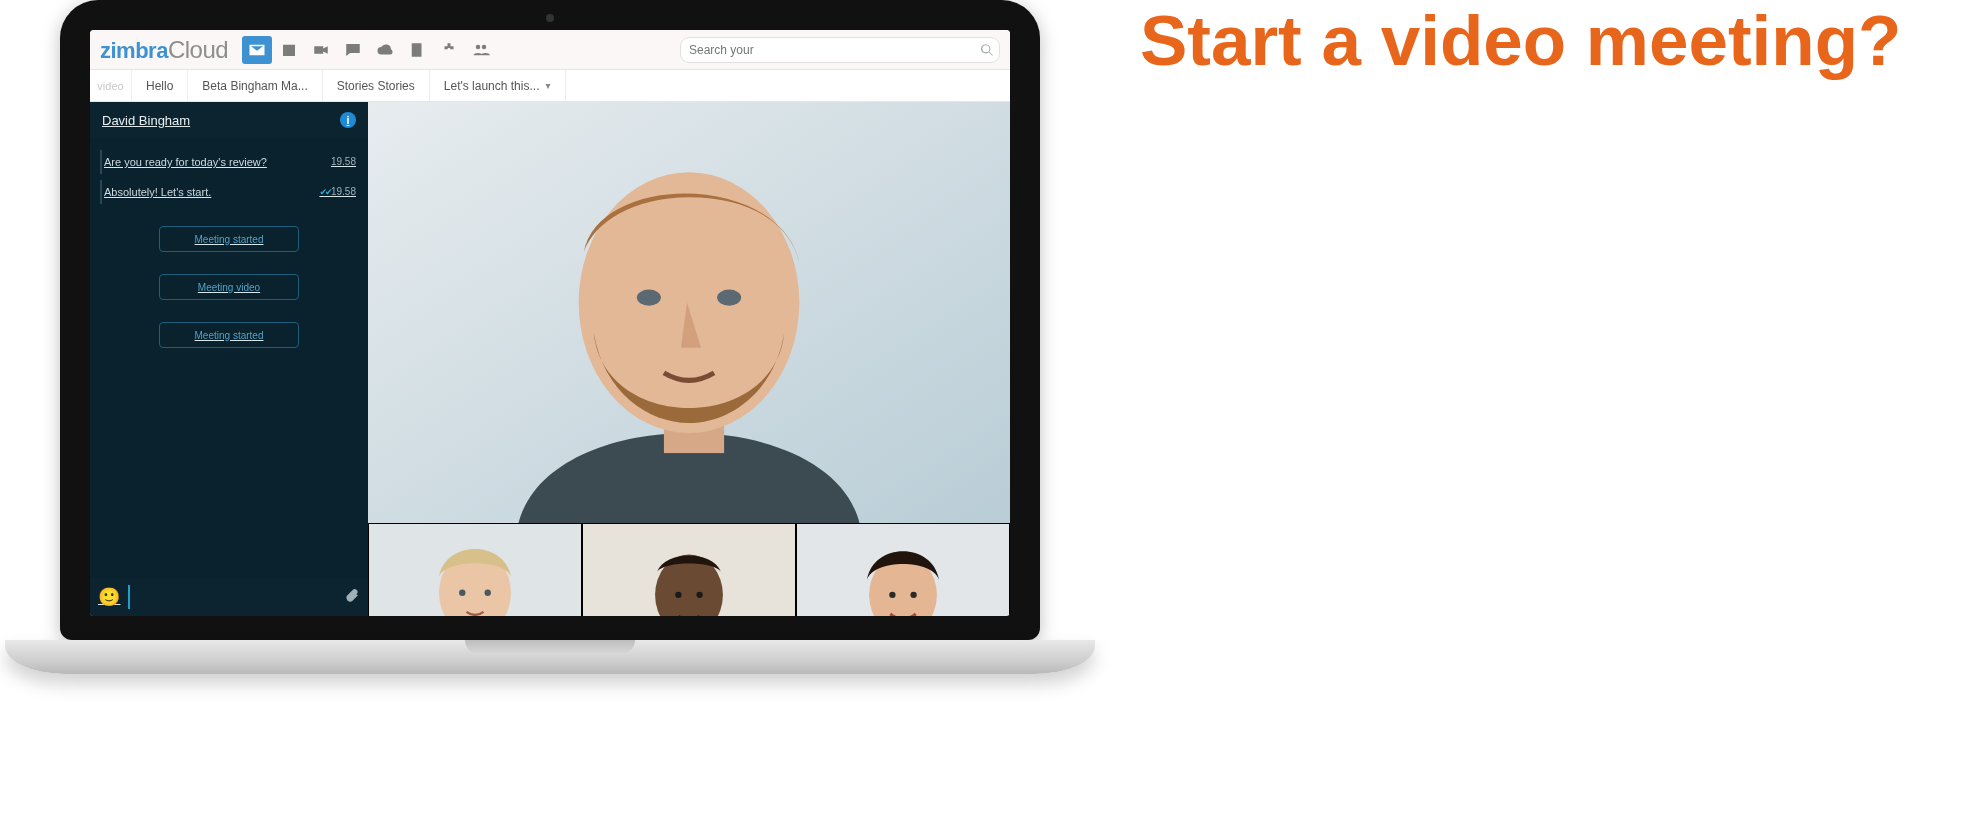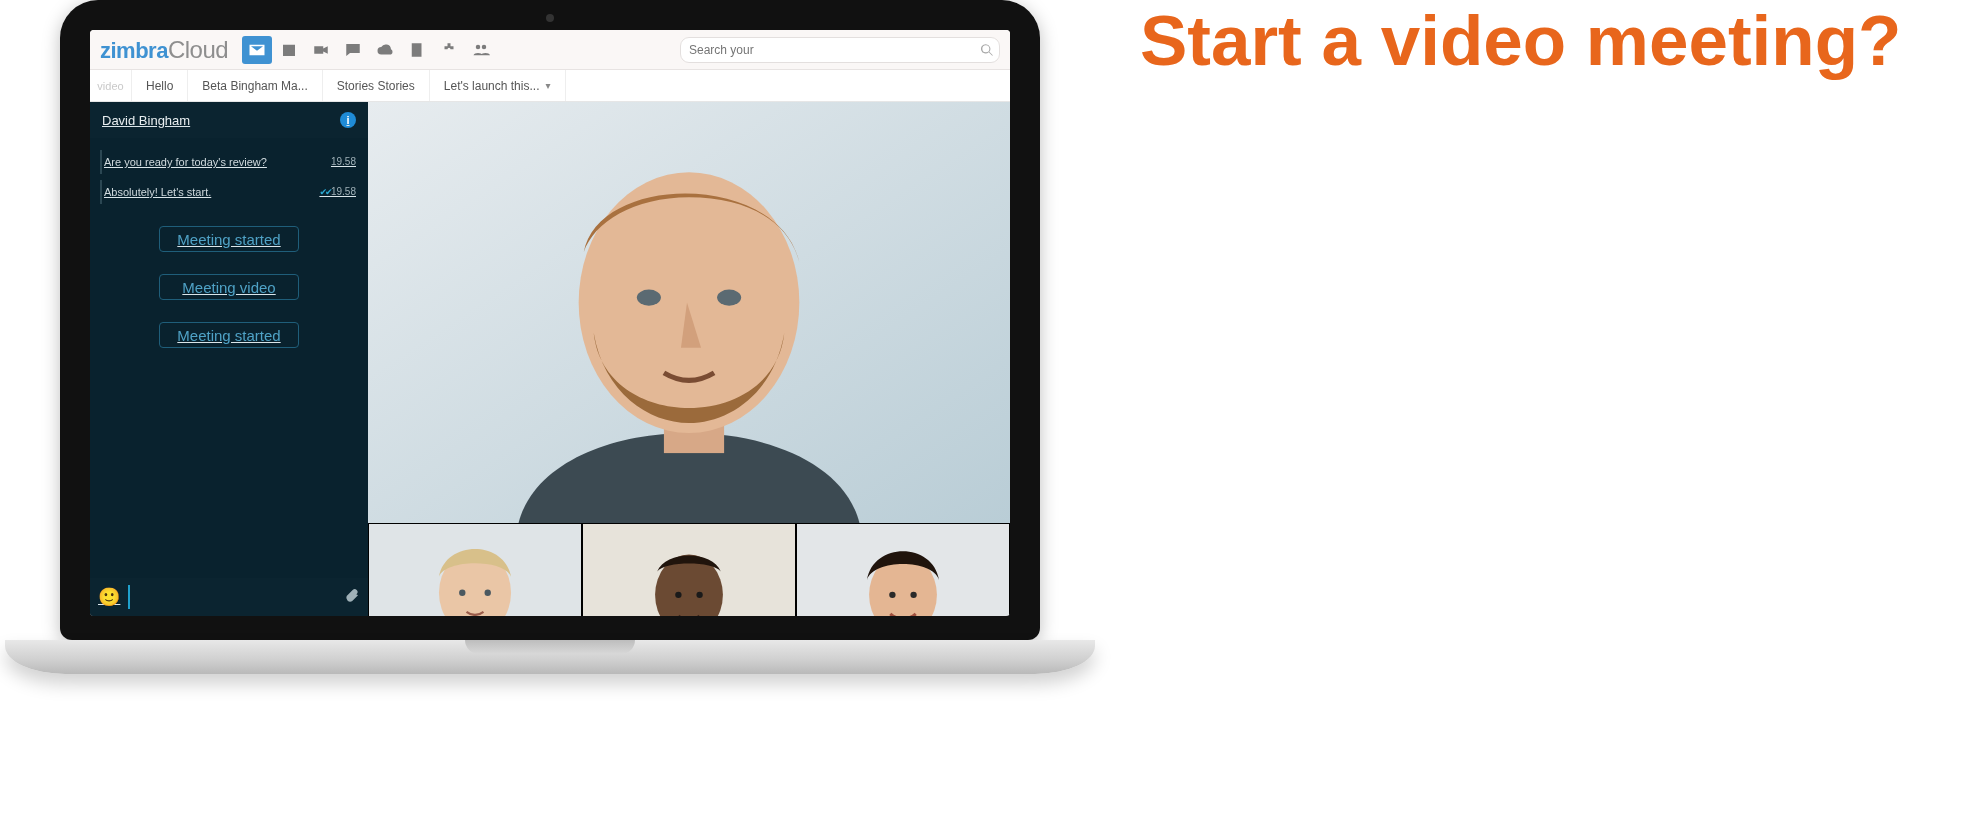--- a/index.html
+++ b/index.html
@@ -109,21 +109,21 @@
     border-left:2px solid #2b4753; margin:6px 0;
   }
   .msg .txt{ flex:1;}
   .msg .time{ color:#9fb0b7; font-size:10px;}
   .msg.sent .time::before{
     content:"✔✔ "; color:#2aa9d2; font-size:9px; letter-spacing:-2px;
   }
   .sys-pill{
     margin:22px auto; width:140px; height:26px;
     border:1px solid #1f5e7a; border-radius:4px; color:#4fa2c6;
-    display:flex;align-items:center;justify-content:center; font-size:15px;
+    display:flex;align-items:center;justify-content:center; font-size:10px;
     background:transparent;
   }
   .chat-input{
     height:38px; background:#0b2430; display:flex; align-items:center; padding:0 8px; gap:8px;
   }
   .emoji{ font-size:18px; }
   .ci-field{
     flex:1; height:24px; border-left:2px solid #1fa0cc; padding-left:6px;
     color:#7c8e95;
   }

